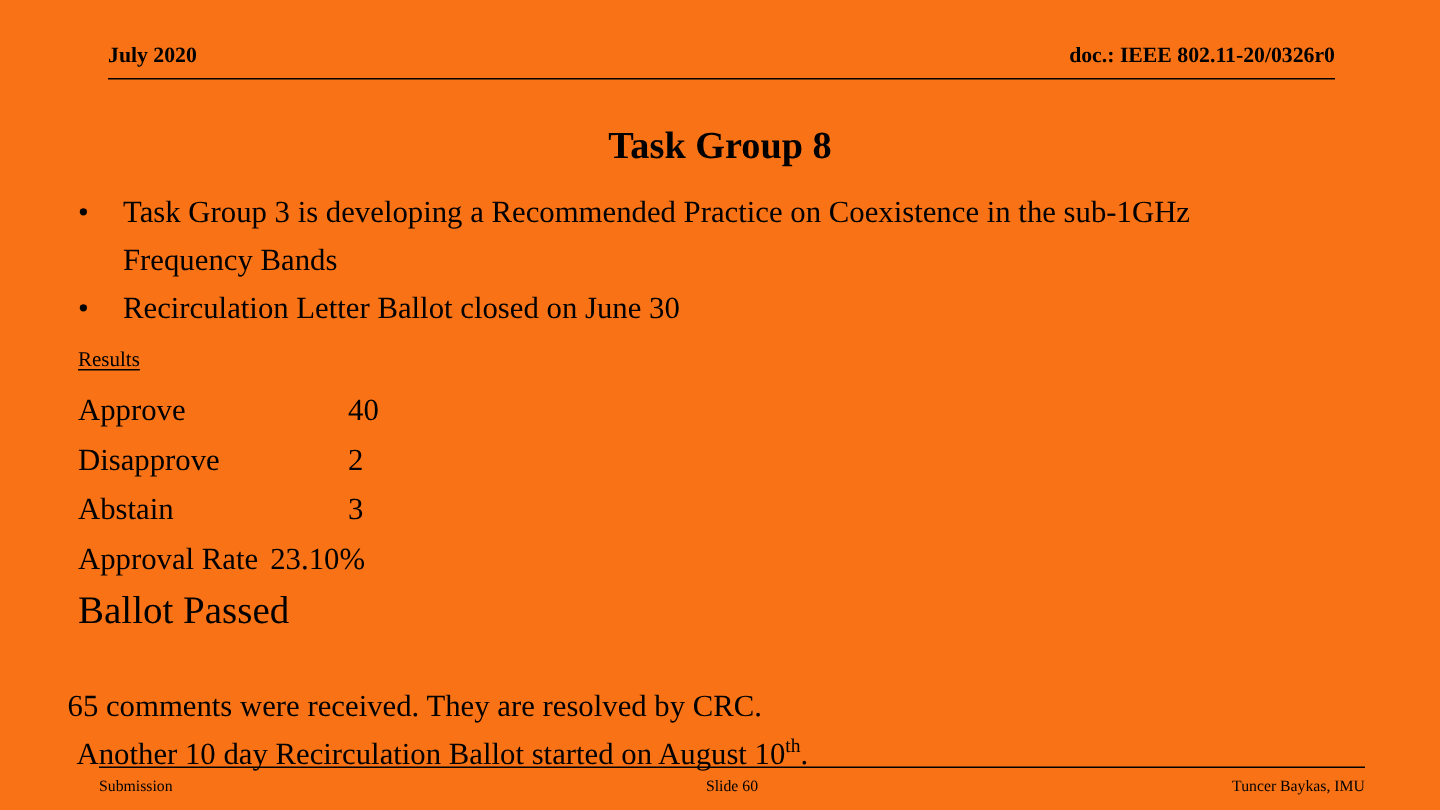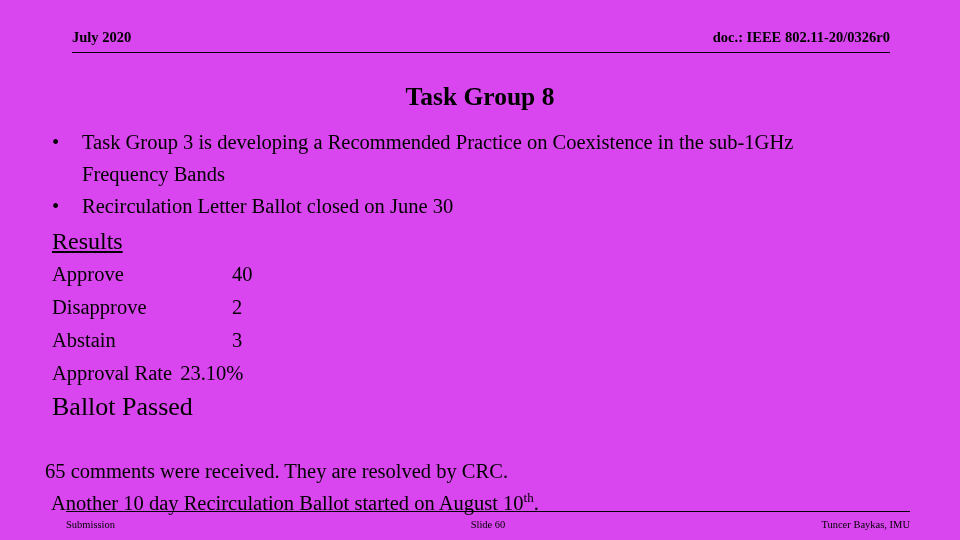--- a/index.html
+++ b/index.html
@@ -9,21 +9,21 @@
     background: #ffffff;
   }
   body {
     font-family: "Liberation Serif", "DejaVu Serif", serif;
     color: #000000;
   }
   #slide {
     position: relative;
     width: 960px;
     height: 540px;
-    background: #d946ef;
+    background: #f97316;
     overflow: hidden;
   }
 
   
   #header {
     position: absolute;
     left: 72px;
     top: 28px;
     width: 818px;
     height: 24px;
@@ -72,21 +72,21 @@
     text-align: left;
     font-size: 20.5px;
     line-height: 32px;
   }
   .bullet-text {
     flex: 1 1 auto;
   }
   .bullet-1 .bullet-text { max-width: 790px; }
 
   .results-heading {
-    font-size: 24px;
+    font-size: 14px;
     line-height: 34px;
     margin-top: 2px;
     display: inline-block;
     text-decoration: underline;
     text-underline-offset: 2px;
   }
 
   .result-row {
     display: flex;
     font-size: 20.5px;

